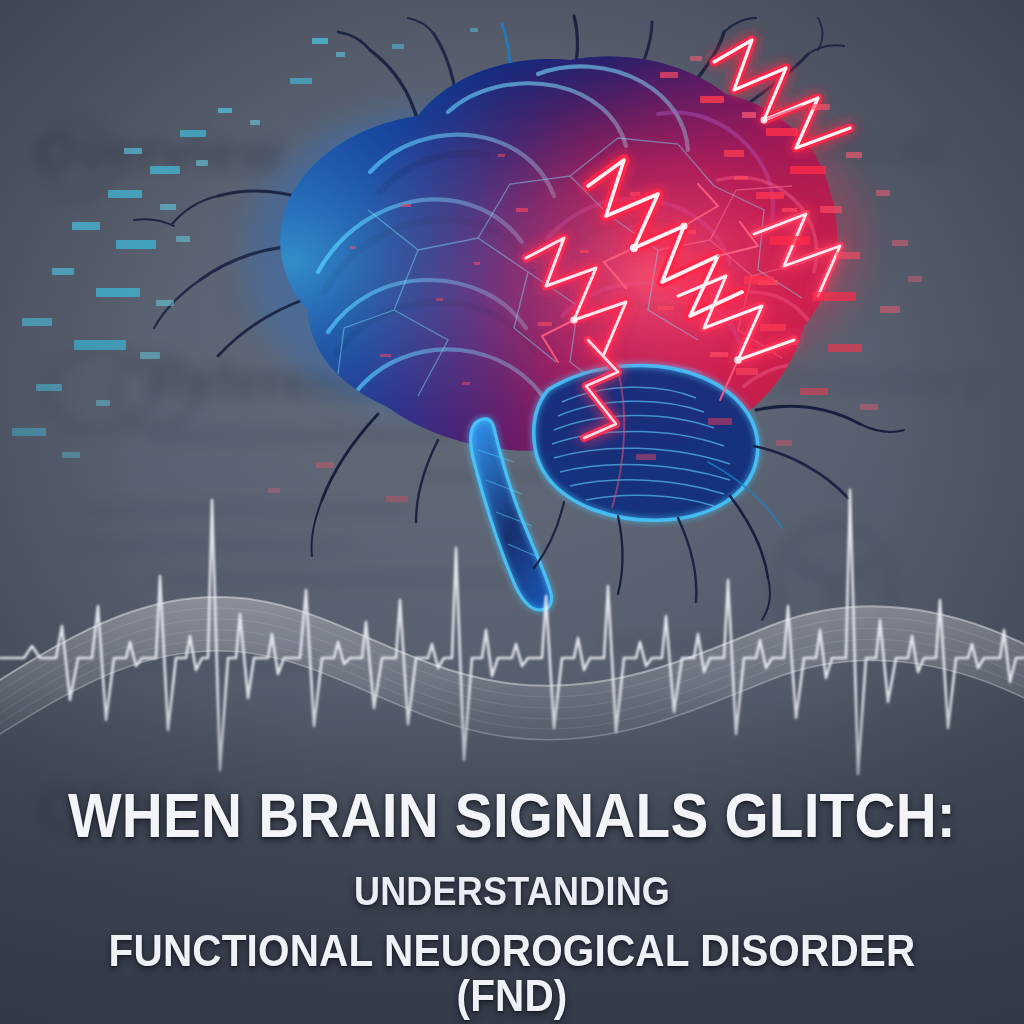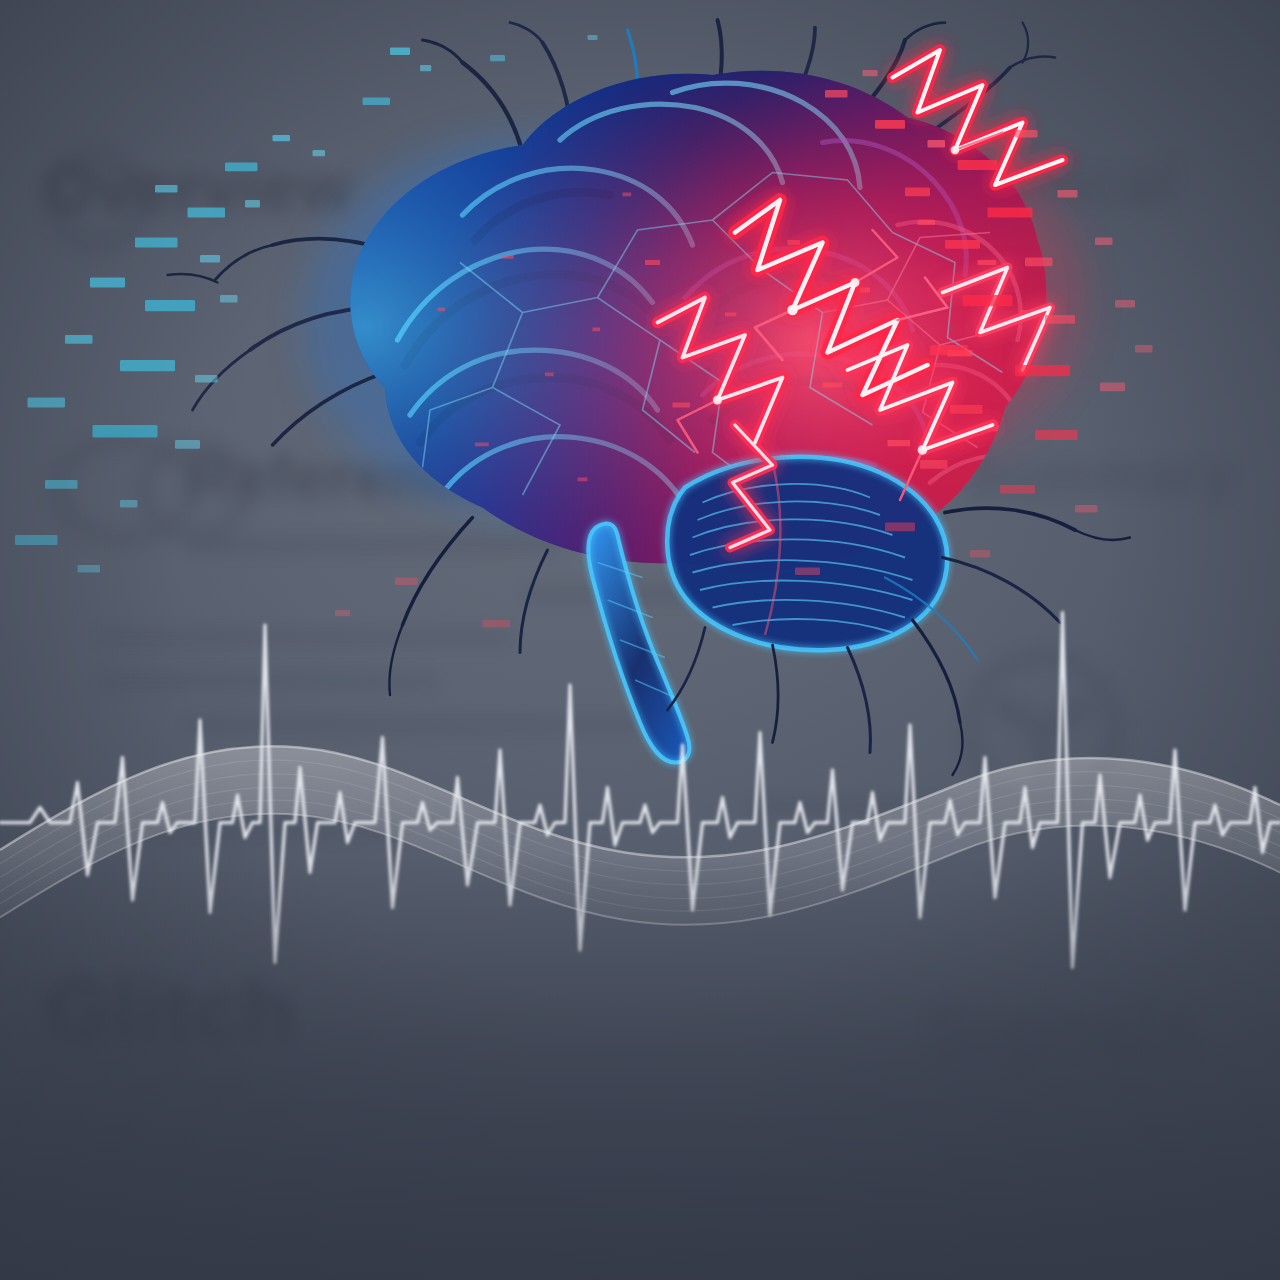--- a/index.html
+++ b/index.html
@@ -520,14 +520,19 @@
                  L912,206 L918,242 L924,228 L936,228
                  L940,170 L948,298 L956,228 L968,228
                  L972,214 L978,238 L984,228 L1000,228
                  L1004,200 L1010,252 L1016,228 L1024,228"></path>
       </g>
     </svg>
   </div>
 
   <div class="bg-bottom-fade"></div>
 
+  <div id="title-block">
+    <div class="headline" id="line-main">WHEN BRAIN SIGNALS GLITCH:</div>
+    <div class="headline" id="line-sub1">UNDERSTANDING</div>
+    <div class="headline" id="line-sub2">FUNCTIONAL NEUOROGICAL DISORDER (FND)</div>
+  </div>
 
 </div>
 
 </body></html>

